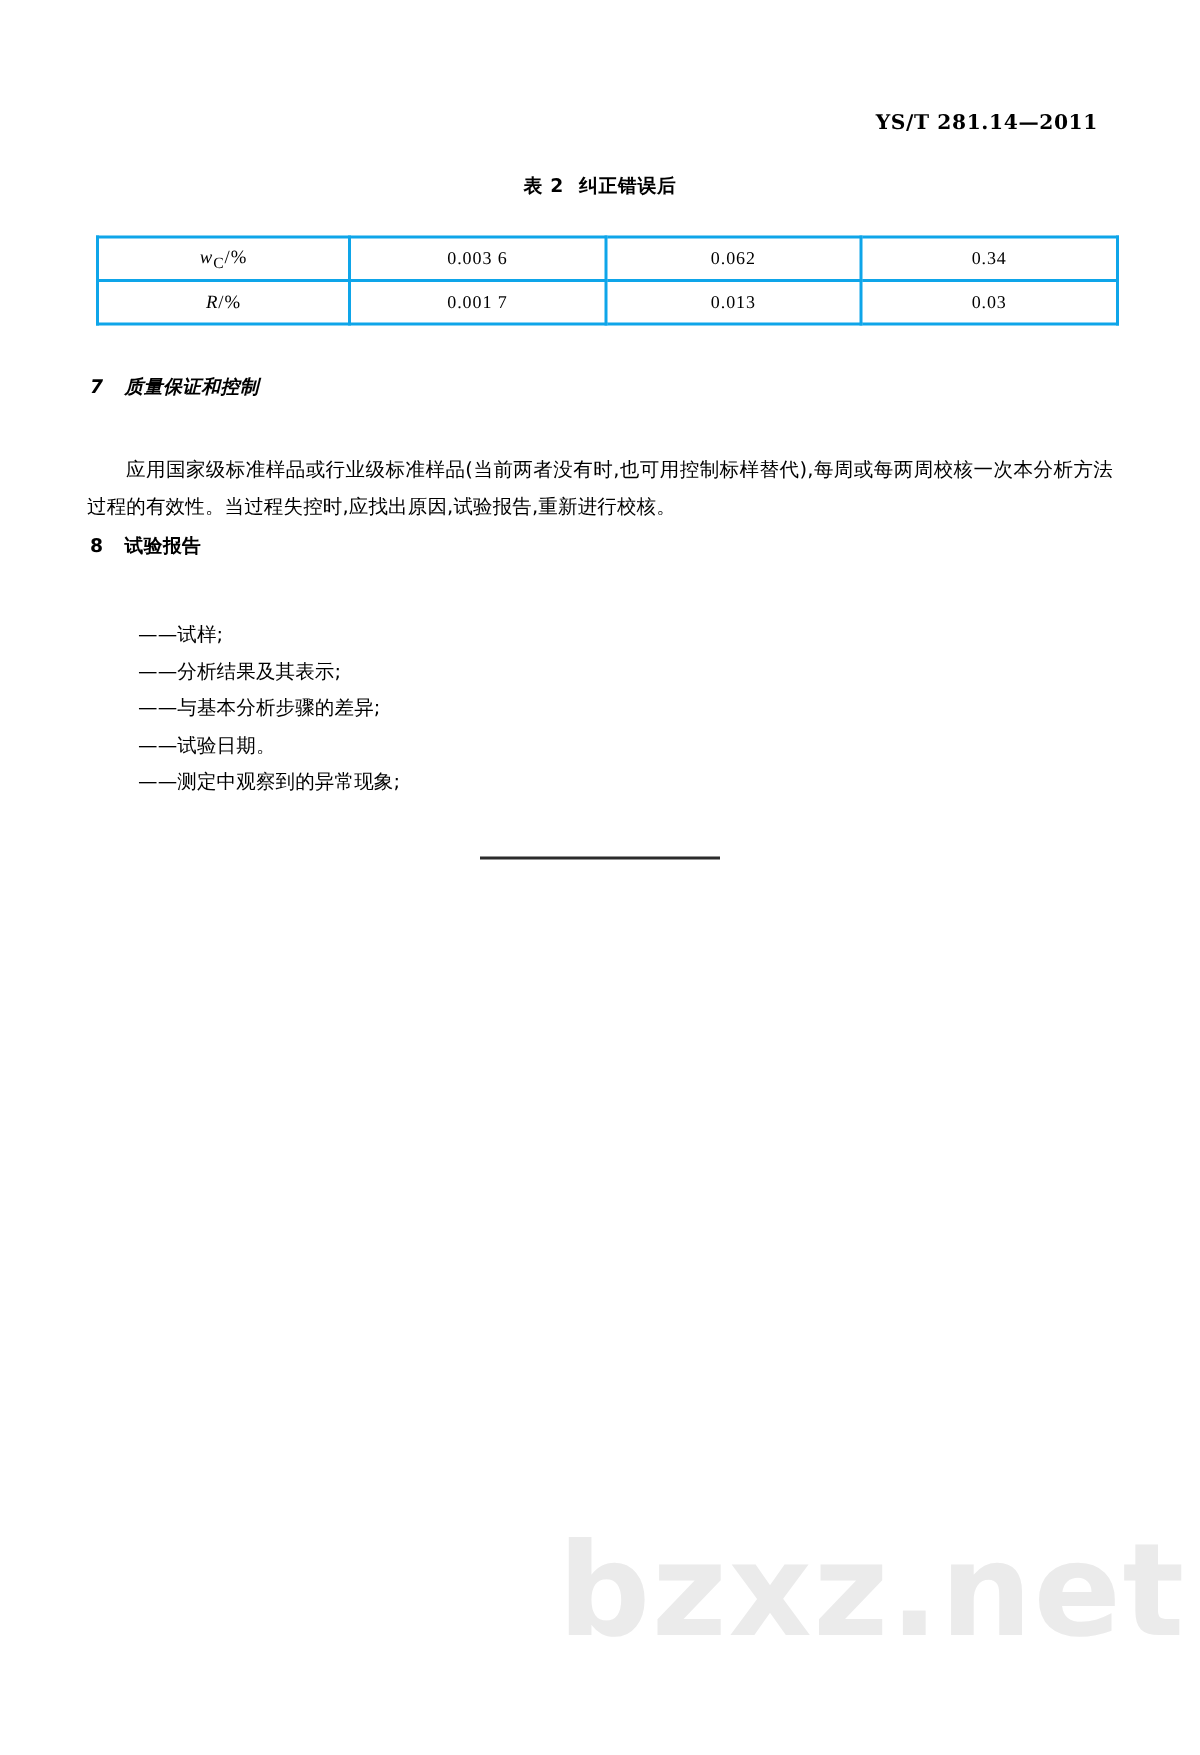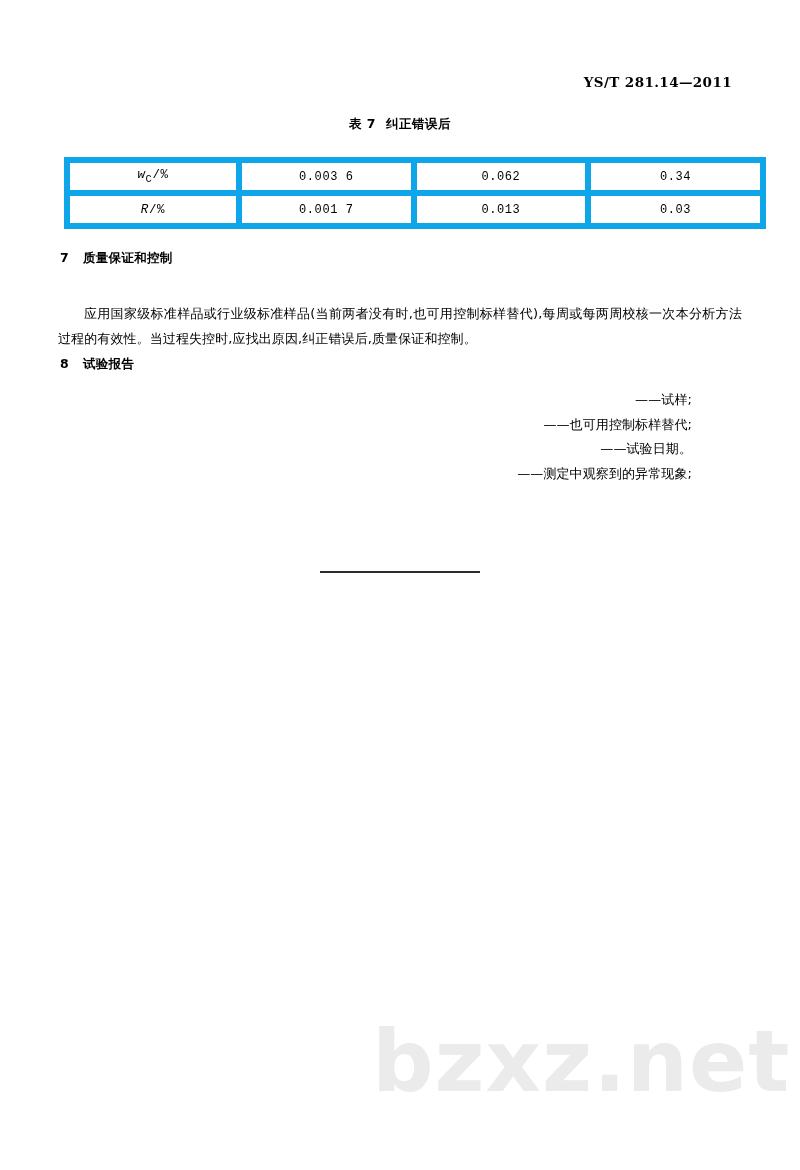--- a/index.html
+++ b/index.html
@@ -67,72 +67,71 @@
   
   .data-table {
     position: absolute;
     left: 64px;
     top: 157px;
     width: 672px;
     border-collapse: collapse;
     table-layout: fixed;
   }
   .data-table td {
-    border: 6px solid #0ea5e9;
+    border: 2px solid #0ea5e9;
     height: 27px;
     text-align: center;
     vertical-align: middle;
     font-size: 12px;
-    font-family: Liberation Mono, monospace;
+    font-family: Liberation Serif, serif;
     letter-spacing: 0.6px;
     padding: 0;
   }
   .data-table td.label-cell {
     width: 166px;
     font-size: 12.5px;
   }
   .data-table td.val-cell { width: 168.6px; }
   .sym { font-style: italic; }
 
   
   .section-heading {
     position: absolute;
     left: 60px;
     font-size: 12.5px;
     font-weight: bold;
     letter-spacing: 0.3px;
     white-space: nowrap;
   }
   .section-heading .sec-num { margin-right: 14px; }
-  #heading-7 { top: 250px; }
+  #heading-7 { top: 250px; font-style: italic; }
   #heading-8 { top: 356px; }
 
   
   .body-paragraph {
     position: absolute;
     left: 58px;
     top: 288px;
     width: 684px;
     font-size: 13px;
     line-height: 25px;
     text-indent: 26px;
     text-align: justify;
     letter-spacing: 0.1px;
   }
 
   
   .dash-list {
     position: absolute;
     left: 92px;
-    top: 388px;
+    top: 412px;
     width: 600px;
     margin: 0;
     padding: 0;
     list-style: none;
-    text-align: right;
   }
   .dash-list li {
     font-size: 13px;
     line-height: 24.5px;
     white-space: nowrap;
     letter-spacing: 0.1px;
   }
 
   
   .end-rule {
@@ -147,21 +146,21 @@
 </head>
 <body>
 
 <div class="page">
 
   <div class="watermark">bzxz.net</div>
 
   <div class="running-header">YS/T 281.14—2011</div>
 
   <div class="table-caption">
-    <span class="cap-num">表 7</span><span>纠正错误后</span>
+    <span class="cap-num">表 2</span><span>纠正错误后</span>
   </div>
 
   <table class="data-table">
     <tbody>
       <tr>
         <td class="label-cell">
           <span class="sym">w</span><sub>C</sub><span>/%</span>
         </td>
         <td class="val-cell">0.003 6</td>
         <td class="val-cell">0.062</td>
@@ -175,28 +174,29 @@
         <td class="val-cell">0.013</td>
         <td class="val-cell">0.03</td>
       </tr>
     </tbody>
   </table>
 
   <div class="section-heading" id="heading-7">
     <span class="sec-num">7</span><span>质量保证和控制</span>
   </div>
 
-  <p class="body-paragraph">应用国家级标准样品或行业级标准样品(当前两者没有时,也可用控制标样替代),每周或每两周校核一次本分析方法过程的有效性。当过程失控时,应找出原因,纠正错误后,质量保证和控制。</p>
+  <p class="body-paragraph">应用国家级标准样品或行业级标准样品(当前两者没有时,也可用控制标样替代),每周或每两周校核一次本分析方法过程的有效性。当过程失控时,应找出原因,试验报告,重新进行校核。</p>
 
   <div class="section-heading" id="heading-8">
     <span class="sec-num">8</span><span>试验报告</span>
   </div>
 
   <ul class="dash-list">
     <li>——试样;</li>
-    <li>——也可用控制标样替代;</li>
+    <li>——分析结果及其表示;</li>
+    <li>——与基本分析步骤的差异;</li>
     <li>——试验日期。</li>
     <li>——测定中观察到的异常现象;</li>
   </ul>
 
   <div class="end-rule"></div>
 
 </div>
 
 </body></html>

